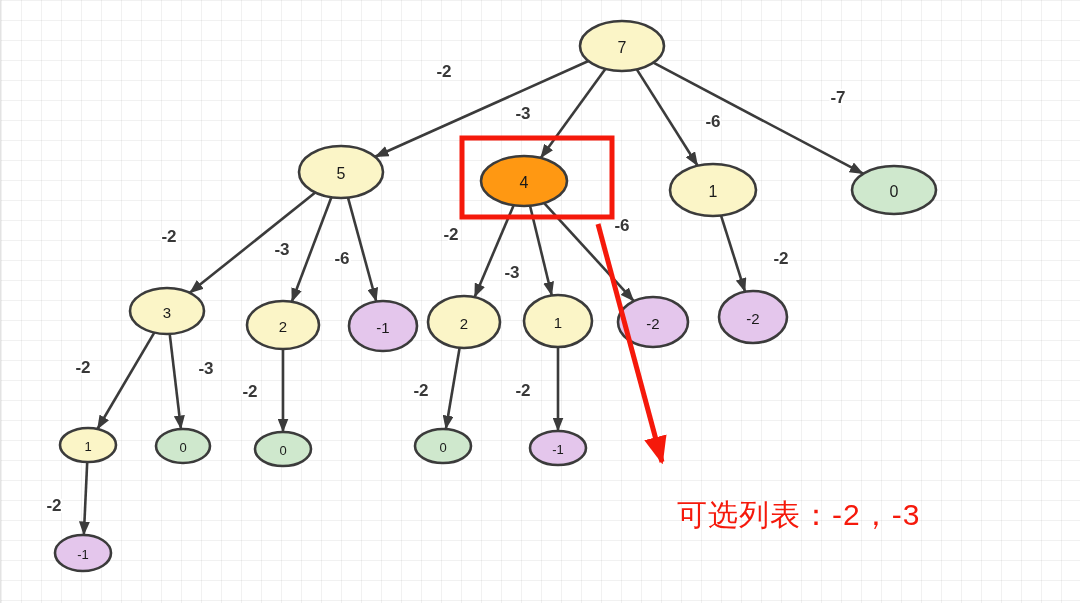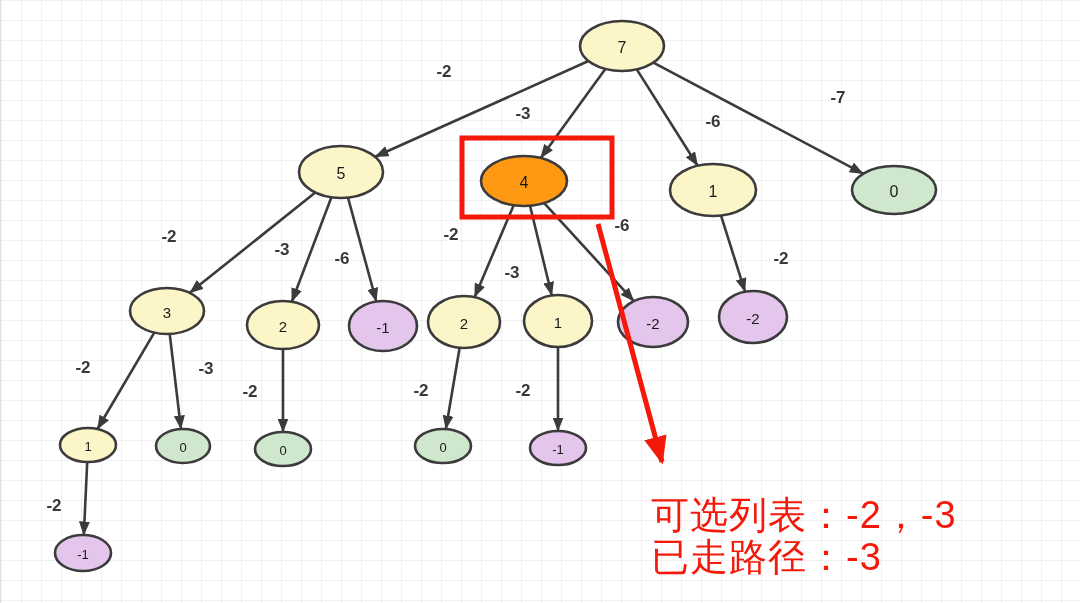--- a/index.html
+++ b/index.html
@@ -14,23 +14,23 @@
     background-color:#ffffff;
     background-image:
       linear-gradient(to right, rgba(0,0,0,0.055) 1px, transparent 1px),
       linear-gradient(to bottom, rgba(0,0,0,0.055) 1px, transparent 1px);
     background-size:20px 20px;
     border-left:1px solid #e3e3e3;
   }
   svg.diagram{position:absolute;left:0;top:0;}
   .annotation{
     position:absolute;
-    left:650px;top:494px;
+    left:676px;top:494px;
     color:#F5190B;
-    font-size:38px;
+    font-size:30px;
     line-height:42px;
     white-space:nowrap;
     letter-spacing:1px;
   }
   .edge-label{
     font-weight:700;
     font-size:17px;
     paint-order:stroke;
     stroke:#ffffff;
     stroke-width:4px;
@@ -155,15 +155,14 @@
       </g>
       <g>
         <ellipse cx="82" cy="553" rx="28" ry="18" fill="#E4C6EC" stroke="#3B3B3B" stroke-width="2.6"></ellipse>
         <text x="82" y="554" fill="#1A1A1A" font-size="13" text-anchor="middle" dominant-baseline="central" class="node-label">-1</text>
       </g>
       <rect x="461" y="138" width="150" height="79" fill="none" stroke="#F5190B" stroke-width="5"></rect>
       <line x1="597" y1="224" x2="661" y2="462" stroke="#F5190B" stroke-width="5" marker-end="url(#arrowRed)"></line>
     </svg>
   <div class="annotation">
     <div>可选列表：-2，-3</div>
-    <div>已走路径：-3</div>
   </div>
 </div>
 
 </body></html>

